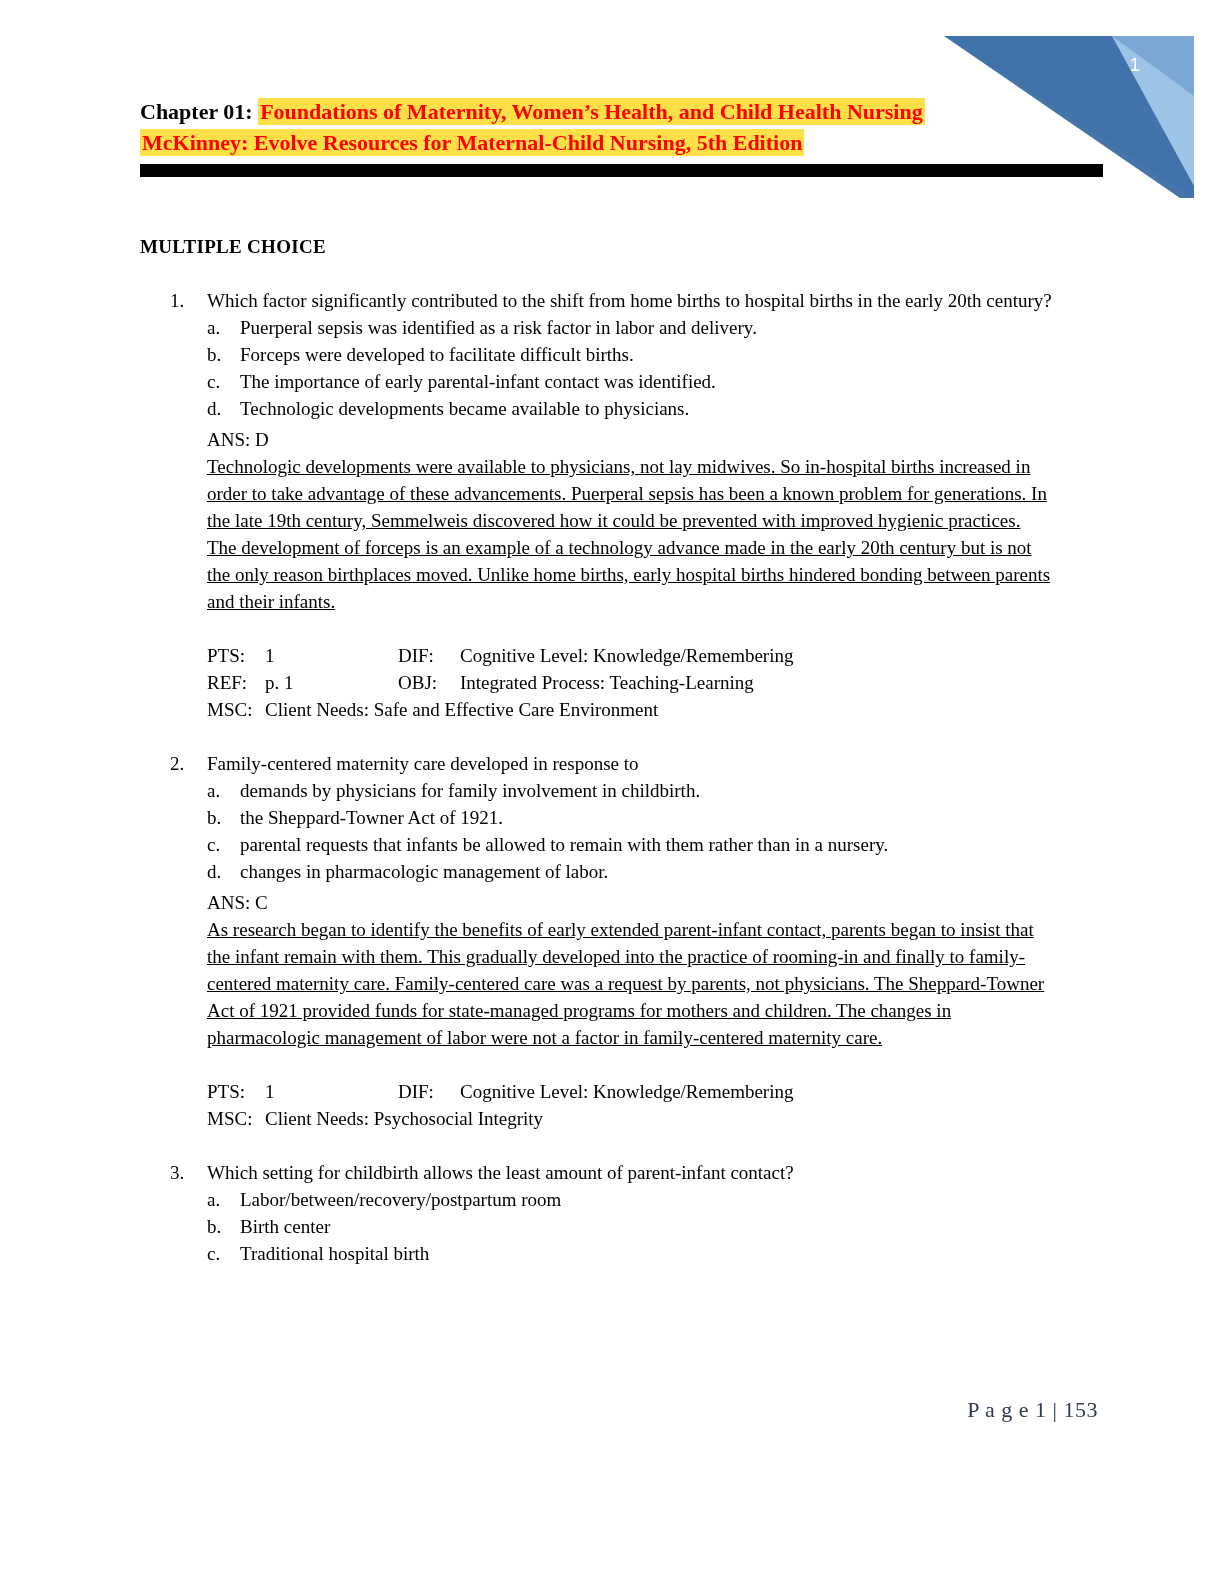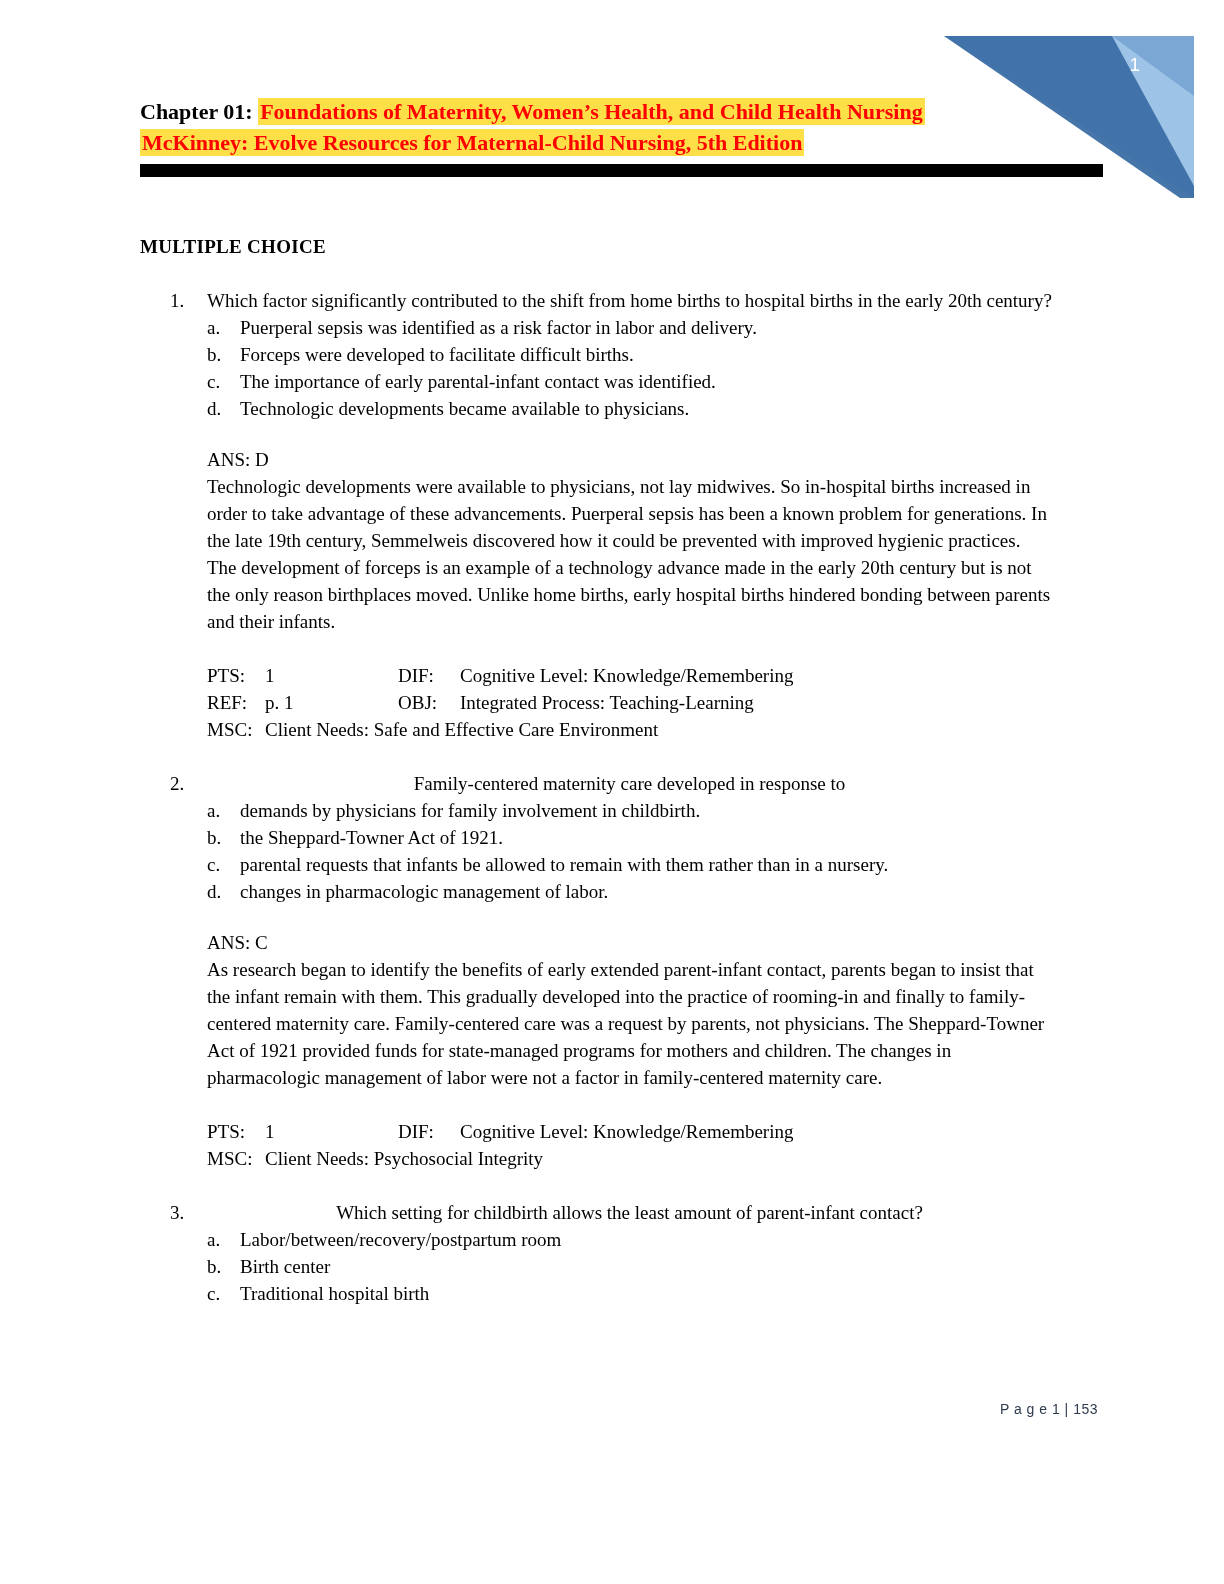--- a/index.html
+++ b/index.html
@@ -27,35 +27,35 @@
   .content { position: absolute; left: 140px; top: 96px; width: 963px; }
   .doc-title { font-size: 22px; font-weight: bold; line-height: 31px; }
   .chapter-prefix { color: #000000; text-align: right; }
   .hl { background: #fde047; color: #ff0000; padding: 1px 2px; }
   .bar { height: 13px; background: #000000; margin-top: 6px; width: 963px; }
   .mc-heading { font-weight: bold; margin-top: 56px; letter-spacing: 0.3px; }
   .q-list { margin-top: 2px; }
   .question { display: flex; margin-top: 27px; }
   .q-num { width: 37px; margin-left: 30px; flex-shrink: 0; }
   .q-body { flex: 1; }
-  .q-stem { max-width: 845px; text-align: center; }
+  .q-stem { max-width: 845px; }
   .option { display: flex; }
   .opt-letter { width: 33px; flex-shrink: 0; }
   .opt-text { max-width: 712px; }
-  .answer { margin-top: 24px; }
-  .rationale { max-width: 845px; }
+  .answer { margin-top: 4px; }
+  .rationale { max-width: 845px; text-decoration: underline; }
   .meta { margin-top: 27px; }
   .meta-label { display: inline-block; width: 58px; }
   .meta-val1 { display: inline-block; width: 133px; }
   .meta-label2 { display: inline-block; width: 62px; }
   
   .footer {
     position: absolute; top: 1396px; right: 126px;
-    font-family: Liberation Sans, sans-serif;
-    font-size: 14px; color: #2e3b4e; letter-spacing: 0.5px;
+    font-family: Liberation Serif, serif;
+    font-size: 22px; color: #2e3b4e; letter-spacing: 0.5px;
   }
 </style>
 </head>
 <body>
 
 <div class="page">
 
   <div class="corner">
     <svg width="250" height="162" viewBox="0 0 250 162">
       <polygon points="0,0 250,0 250,162" fill="#9dc3e6"></polygon>

